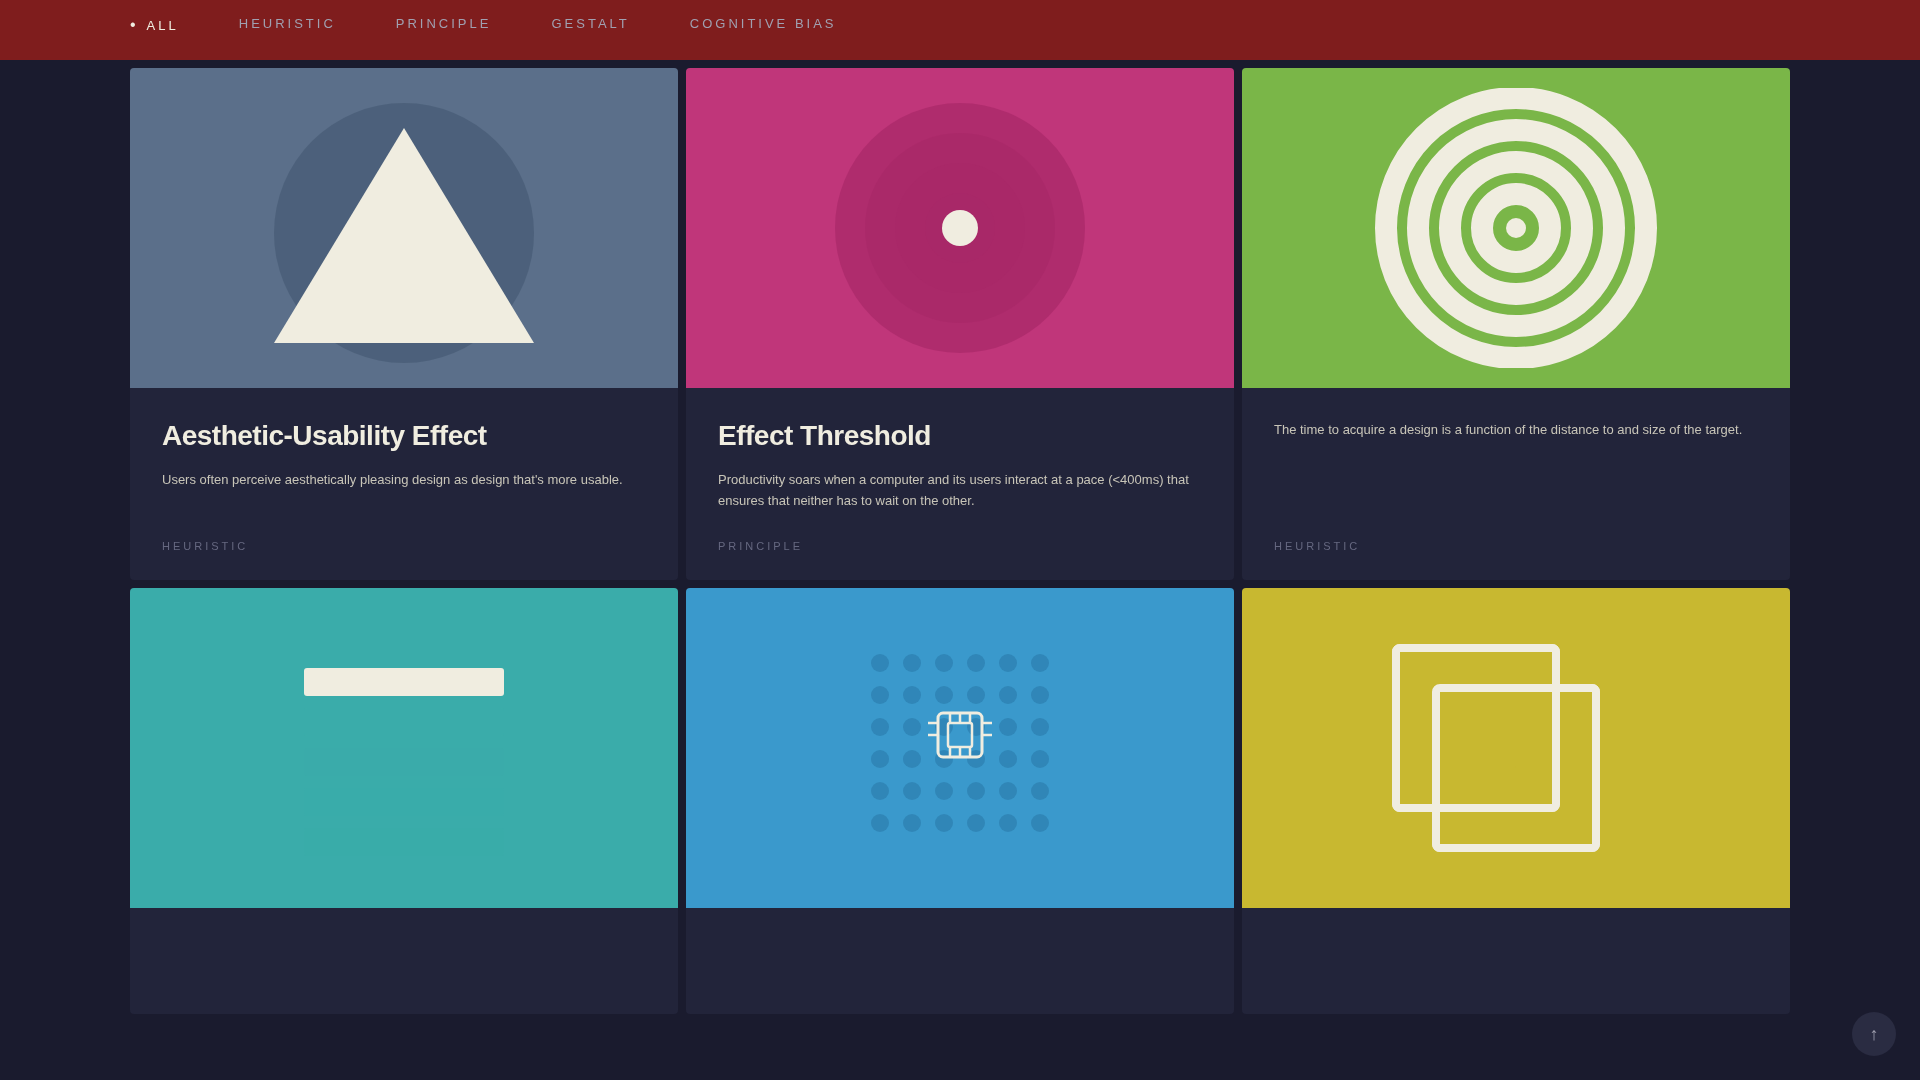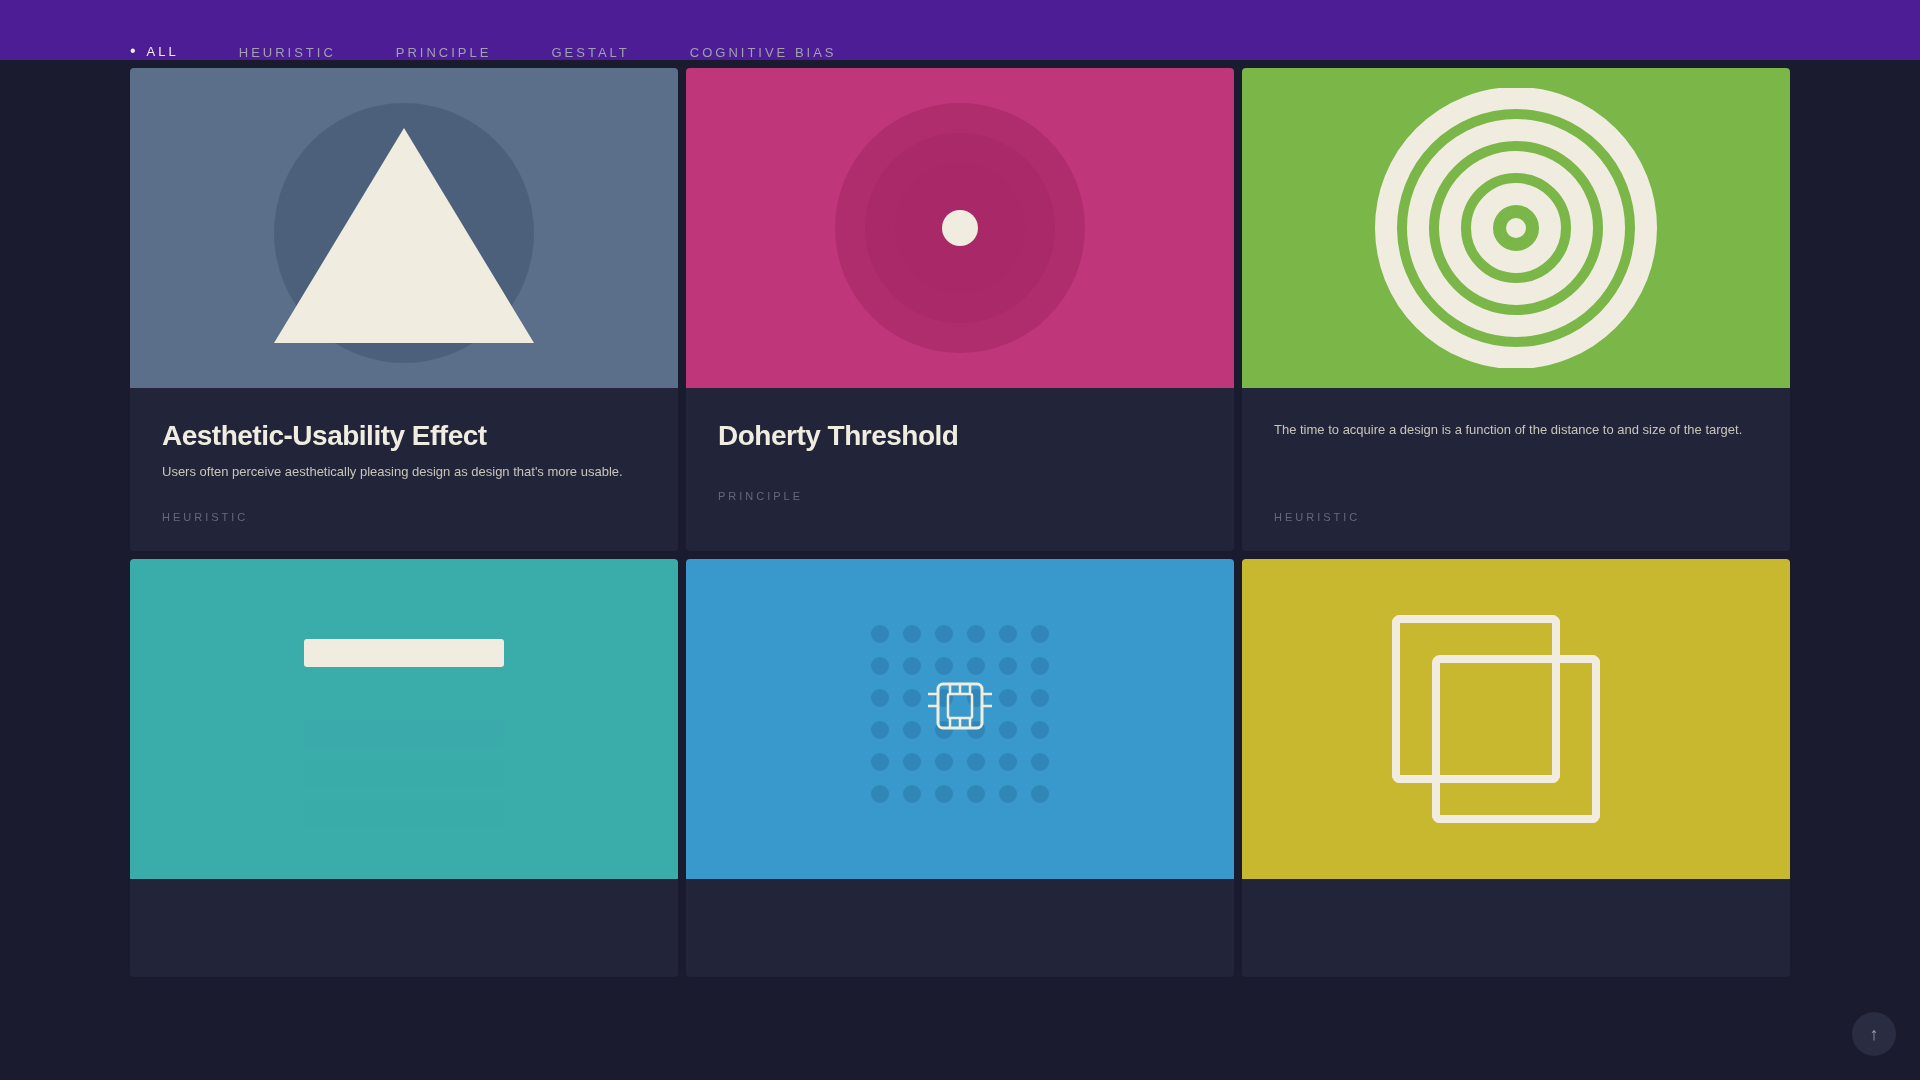--- a/index.html
+++ b/index.html
@@ -7,24 +7,24 @@
       background-color: #1a1b2e;
       font-family: 'Georgia', serif;
       color: #f0ede0;
       width: 1920px;
       min-height: 1080px;
       overflow-x: hidden;
     }
     
     nav {
       display: flex;
-      align-items: flex-end;
-      padding: 0 130px;
+      align-items: flex-start;
+      padding: 16px 130px;
       height: 60px;
-      background: #4c1d95;
+      background: #7f1d1d;
       gap: 60px;
     }
     .nav-item {
       font-size: 13px;
       letter-spacing: 3px;
       text-transform: uppercase;
       color: #a0a0b0;
       cursor: pointer;
       font-family: Arial, sans-serif;
       font-weight: 500;
@@ -72,21 +72,21 @@
       padding: 32px 32px 28px 32px;
       flex: 1;
       display: flex;
       flex-direction: column;
     }
 
     .card-title {
       font-size: 28px;
       font-weight: 700;
       color: #f0ede0;
-      margin-bottom: 10px;
+      margin-bottom: 18px;
       font-family: Arial, sans-serif;
       letter-spacing: -0.5px;
     }
 
     .card-description {
       font-size: 13px;
       line-height: 1.6;
       color: #c8c5b8;
       flex: 1;
       font-family: Arial, sans-serif;
@@ -178,21 +178,22 @@
     <div class="card-image card-bg-2">
       <svg width="320" height="280" viewBox="0 0 320 280">
         <circle cx="160" cy="140" r="125" fill="#a82868" opacity="0.7"></circle>
         <circle cx="160" cy="140" r="95" fill="#a82868" opacity="0.7"></circle>
         <circle cx="160" cy="140" r="65" fill="#a82868" opacity="0.7"></circle>
         <circle cx="160" cy="140" r="35" fill="#a82868" opacity="0.7"></circle>
         <circle cx="160" cy="140" r="18" fill="#f0ede0"></circle>
       </svg>
     </div>
     <div class="card-body">
-      <div class="card-title">Doherty Threshold</div>
+      <div class="card-title">Effect Threshold</div>
+      <div class="card-description">Productivity soars when a computer and its users interact at a pace (&lt;400ms) that ensures that neither has to wait on the other.</div>
       <div class="card-tag">PRINCIPLE</div>
     </div>
   </div>
 
   <div class="card">
     <div class="card-image card-bg-3">
       <svg width="320" height="280" viewBox="0 0 320 280">
 
         <circle cx="160" cy="140" r="130" fill="none" stroke="#f0ede0" stroke-width="22"></circle>
         <circle cx="160" cy="140" r="98" fill="none" stroke="#f0ede0" stroke-width="22"></circle>

